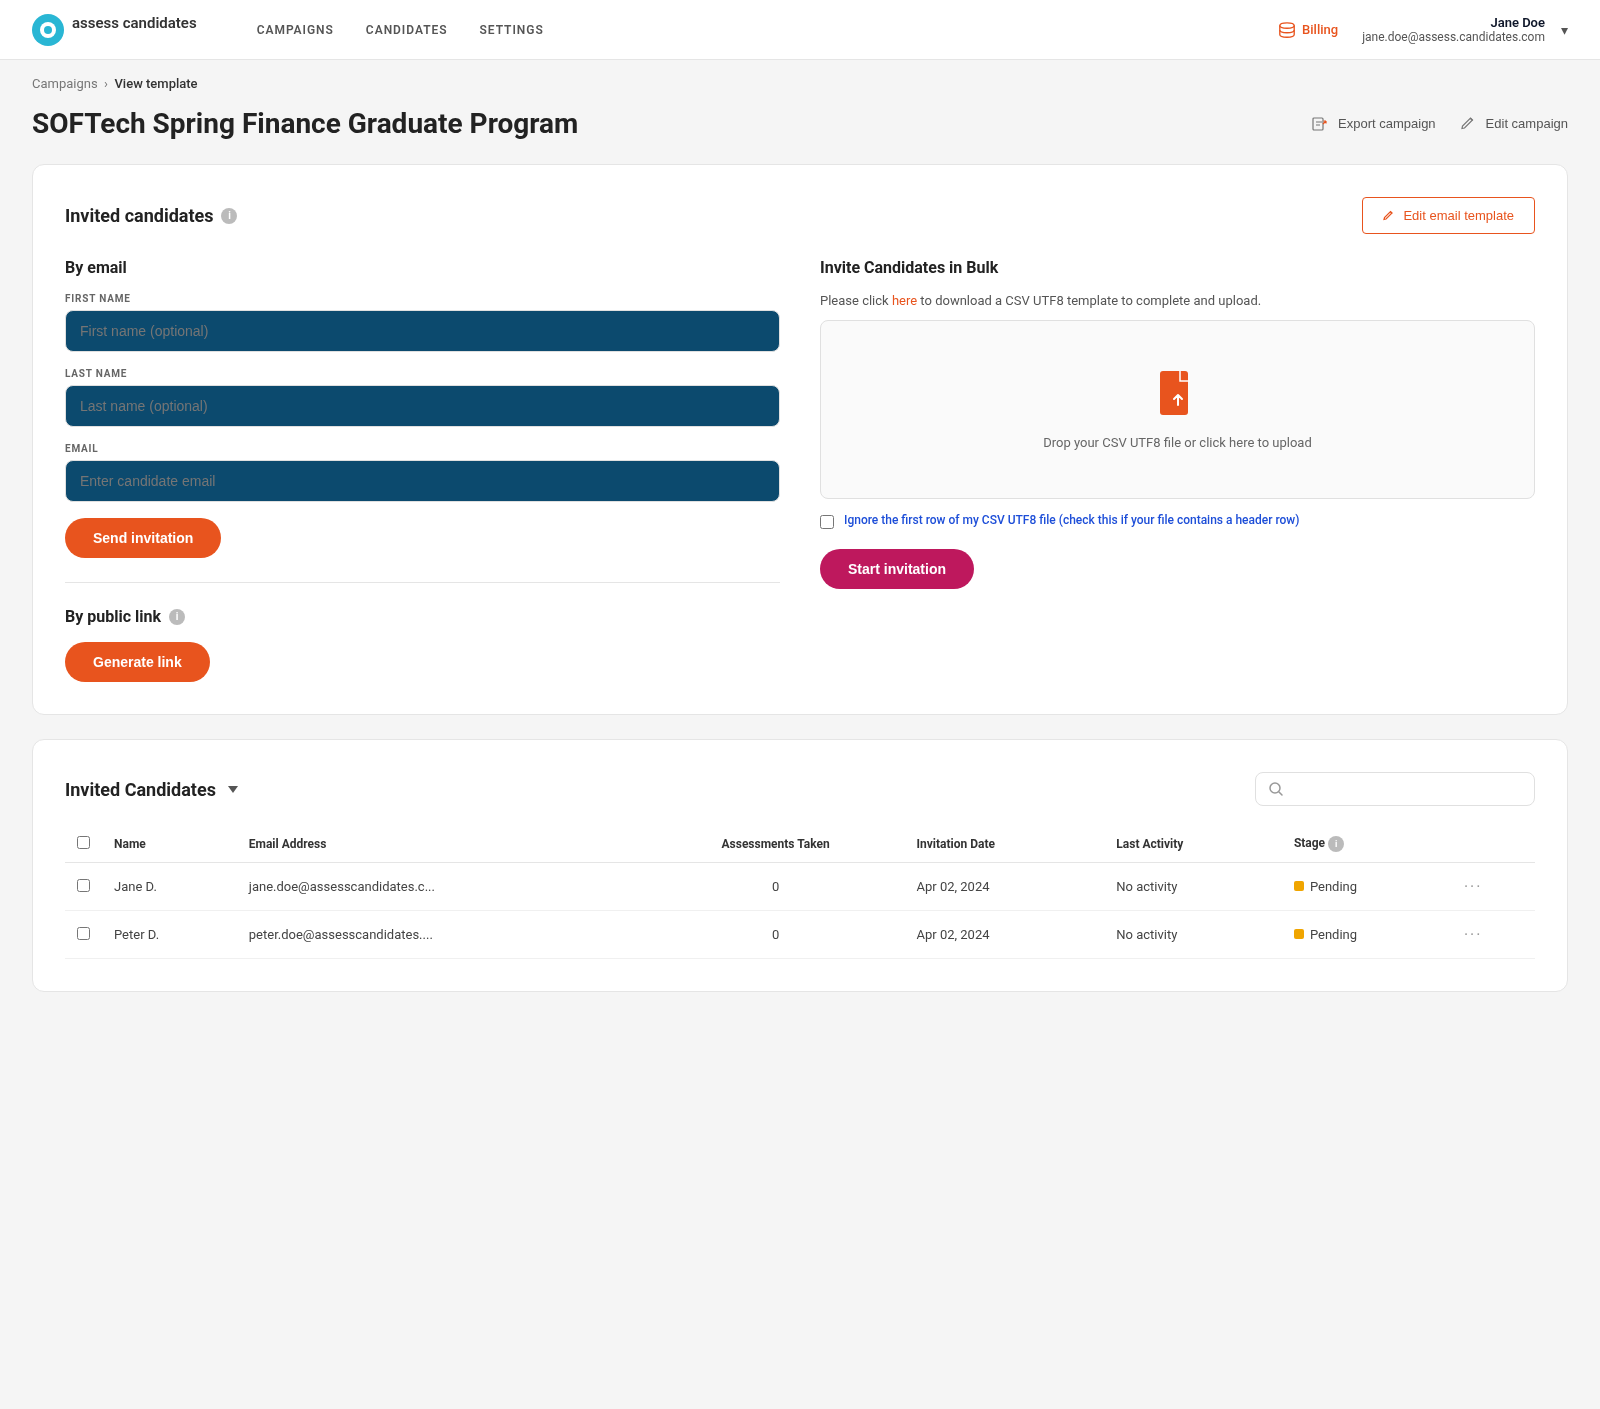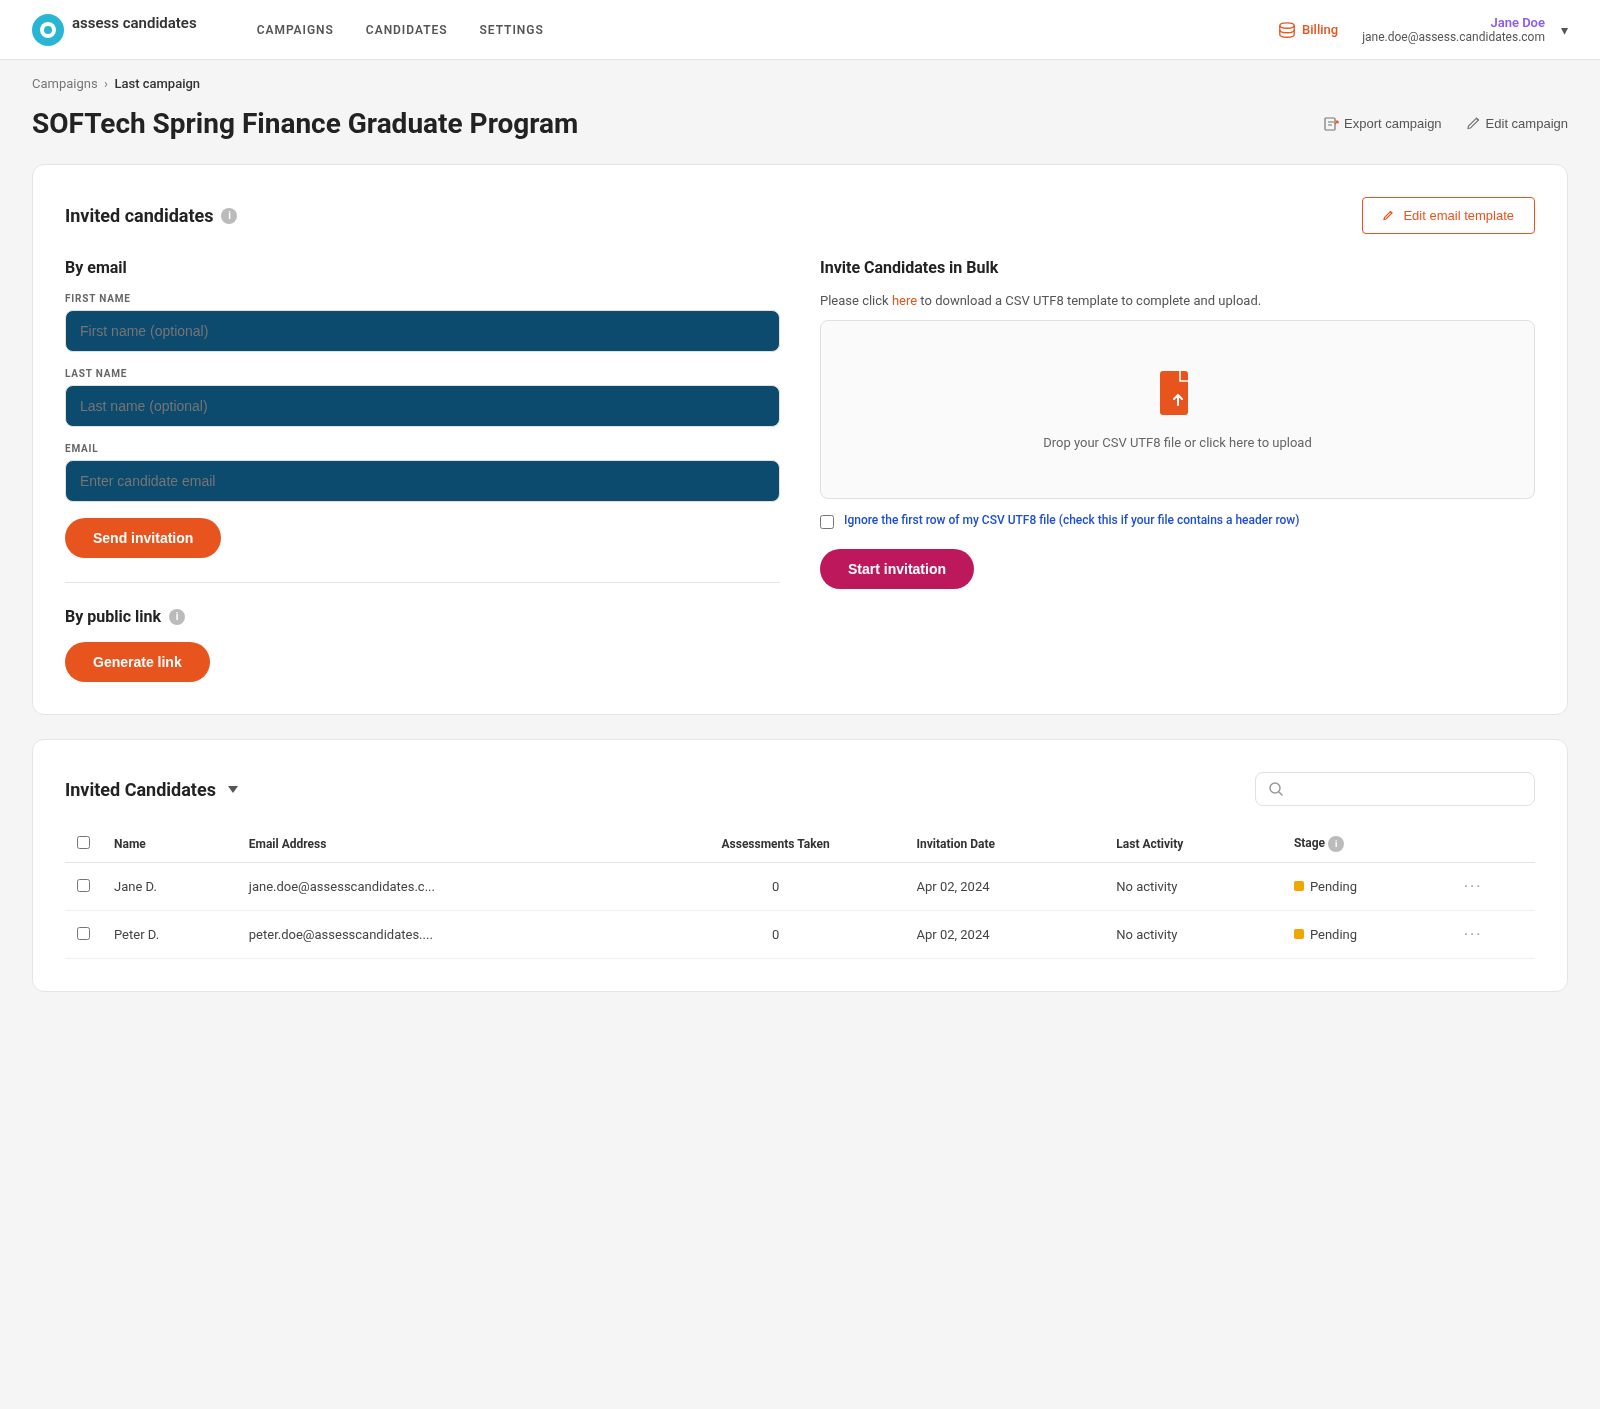--- a/index.html
+++ b/index.html
@@ -58,21 +58,21 @@
       cursor: pointer;
     }
     .user-info {
       text-align: right;
       font-size: 12px;
       color: #555;
     }
     .user-name {
       font-weight: 600;
       font-size: 13px;
-      color: #8b5cf6;
+      color: #0f172a;
     }
     .user-dropdown {
       cursor: pointer;
       margin-left: 8px;
       color: #555;
     }
 
     
     .breadcrumb {
       padding: 16px 32px 8px;
@@ -95,21 +95,21 @@
       color: #222;
     }
     .header-actions {
       display: flex;
       gap: 24px;
       align-items: center;
     }
     .header-action-btn {
       display: flex;
       align-items: center;
-      gap: 4px;
+      gap: 10px;
       font-size: 13px;
       color: #555;
       cursor: pointer;
       background: none;
       border: none;
     }
 
     
     .main-content {
       padding: 0 32px 32px;
@@ -410,21 +410,21 @@
         <div>jane.doe@assess.candidates.com</div>
       </div>
       <span class="user-dropdown">▾</span>
     </div>
   </div>
 </nav>
 
 <div class="breadcrumb">
   <a>Campaigns</a>
   &nbsp;›&nbsp;
-  <span>Last campaign</span>
+  <span>View template</span>
 </div>
 
 <div class="page-header">
   <h1 class="page-title">SOFTech Spring Finance Graduate Program</h1>
   <div class="header-actions">
     <button class="header-action-btn">
       <svg width="16" height="16" viewBox="0 0 16 16" fill="none">
         <rect x="1" y="2" width="10" height="12" rx="1" stroke="#777" stroke-width="1.2"></rect>
         <path d="M4 6h6M4 9h4" stroke="#777" stroke-width="1.2"></path>
         <path d="M11 8l3-3m0 0h-2.5M14 5v2.5" stroke="#e8541e" stroke-width="1.2"></path>

